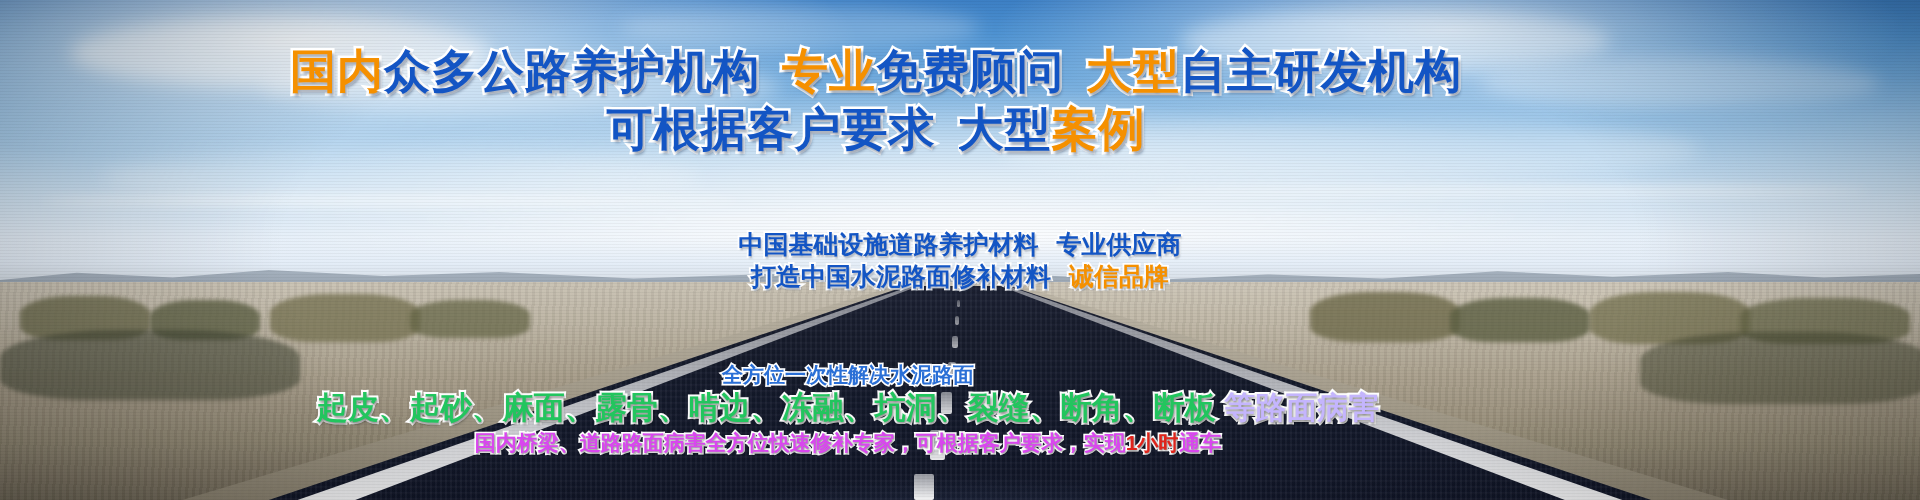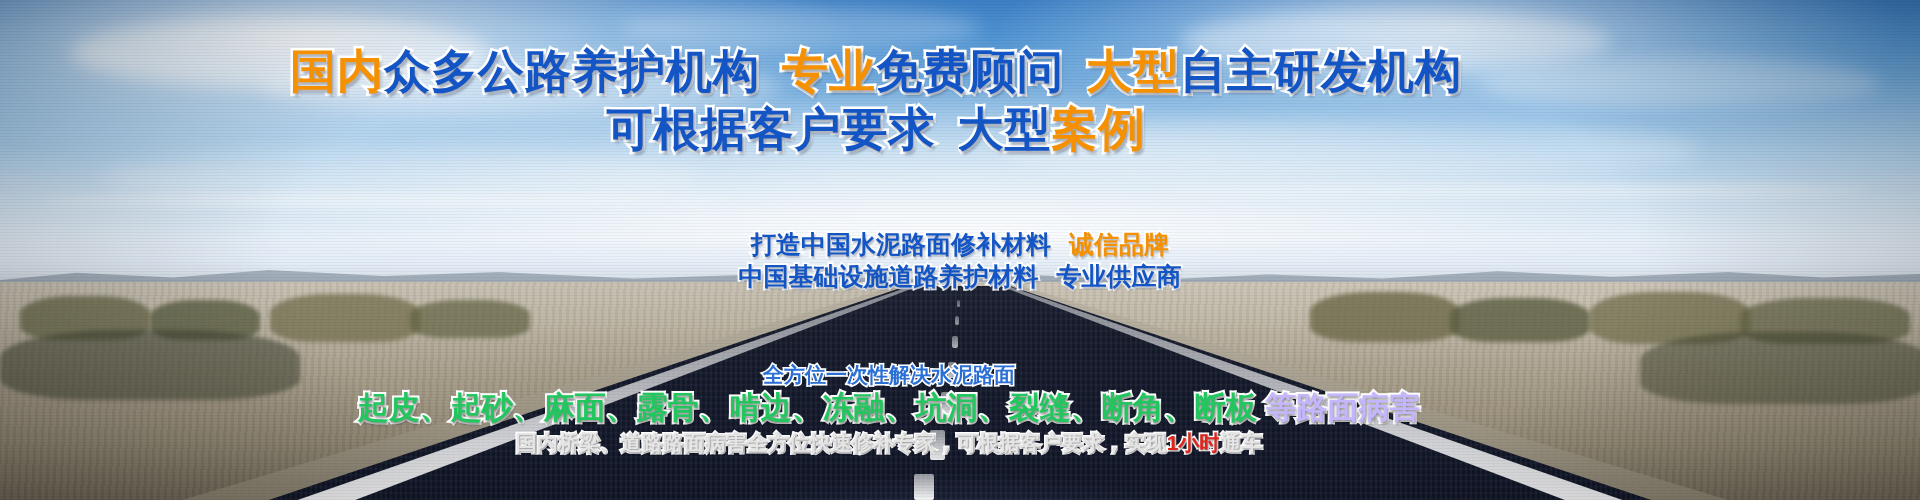--- a/index.html
+++ b/index.html
@@ -163,21 +163,21 @@
   }
   .sub .orange{
     color:#f59000;
     -webkit-text-stroke:3.5px #ffffff;
     paint-order:stroke fill;
     text-shadow:1px 2px 2px rgba(40,60,90,.4);
   }
   .sub .sp{display:inline-block;width:18px;}
 
   .bot-wrap{
-    position:absolute;left:0;top:362px;width:1696px;text-align:center;margin-left:41px;
+    position:absolute;left:0;top:362px;width:1696px;text-align:center;
   }
   .b1{
     display:block;font-size:21px;line-height:26px;font-weight:bold;
     color:#2a6fd6;
     -webkit-text-stroke:3.2px #ffffff;
     paint-order:stroke fill;
     white-space:nowrap;
   }
   .b2{
     display:block;font-size:31px;line-height:40px;font-weight:bold;white-space:nowrap;
@@ -191,21 +191,21 @@
   .b2 .blue{
     color:#c4b5fd;
     -webkit-text-stroke:4px #ffffff;
     paint-order:stroke fill;
     text-shadow:1px 2px 3px rgba(0,0,0,.5);
   }
   .b3{
     display:block;font-size:21px;line-height:30px;font-weight:bold;white-space:nowrap;
   }
   .b3 .blue{
-    color:#e5e5e5;
+    color:#d946ef;
     -webkit-text-stroke:3.2px #ffffff;
     paint-order:stroke fill;
     text-shadow:1px 1px 2px rgba(0,0,0,.45);
   }
   .b3 .red{
     color:#e0241b;
     -webkit-text-stroke:3.2px #ffffff;
     paint-order:stroke fill;
     text-shadow:1px 1px 2px rgba(0,0,0,.45);
   }
@@ -263,22 +263,22 @@
 
   <div class="vignette"></div>
   <div class="scan"></div>
 
   <div class="hl-wrap">
     <span class="hl"><span class="orange">国内</span><span class="blue">众多公路养护机构</span><span class="sp"></span><span class="orange">专业</span><span class="blue">免费顾问</span><span class="sp"></span><span class="orange">大型</span><span class="blue">自主研发机构</span></span>
     <span class="hl"><span class="blue">可根据客户要求</span><span class="sp"></span><span class="blue">大型</span><span class="orange">案例</span></span>
   </div>
 
   <div class="sub-wrap">
+    <span class="sub"><span class="blue">中国基础设施道路养护材料</span><span class="sp"></span><span class="blue">专业供应商</span></span>
     <span class="sub"><span class="blue">打造中国水泥路面修补材料</span><span class="sp"></span><span class="orange">诚信品牌</span></span>
-    <span class="sub"><span class="blue">中国基础设施道路养护材料</span><span class="sp"></span><span class="blue">专业供应商</span></span>
   </div>
 
   <div class="bot-wrap">
     <span class="b1">全方位一次性解决水泥路面</span>
     <span class="b2"><span class="orange">起皮、起砂、麻面、露骨、啃边、冻融、坑洞、裂缝、断角、断板</span><span class="blue"> 等路面病害</span></span>
     <span class="b3"><span class="blue">国内桥梁、道路路面病害全方位快速修补专家，可根据客户要求，实现</span><span class="red">1小时</span><span class="blue">通车</span></span>
   </div>
 
 </div>
 

